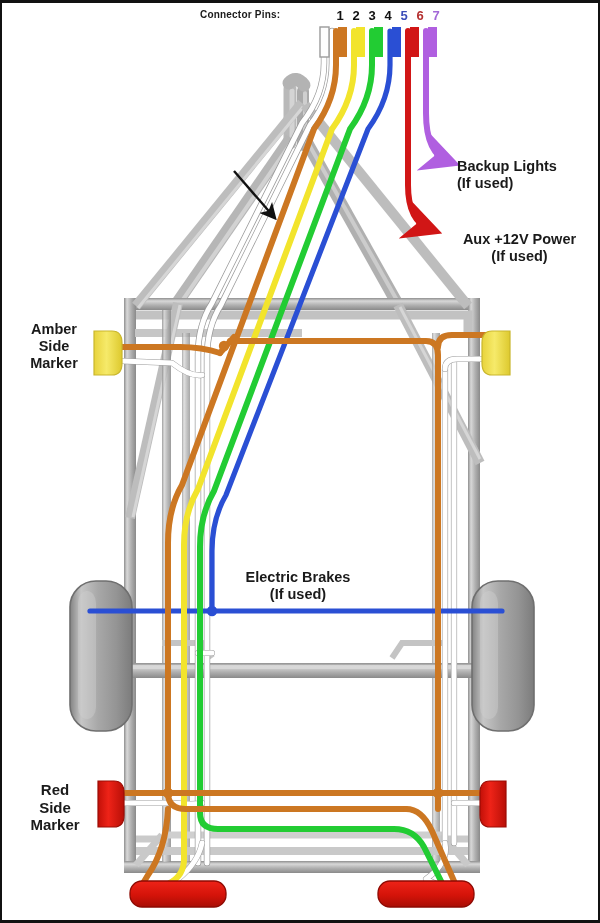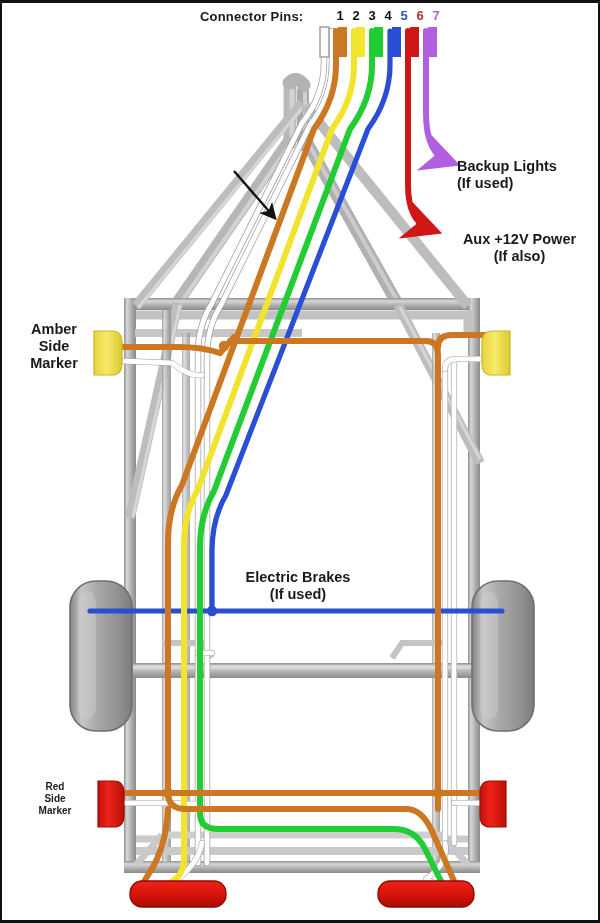--- a/index.html
+++ b/index.html
@@ -32,21 +32,21 @@
   }
   .lbl {
     position: absolute;
     color: #1a1a1a;
     font-weight: bold;
     line-height: 1.18;
     white-space: pre;
   }
   #connector-pins-label {
     left: 198px; top: 6px;
-    font-size: 13px;
+    font-size: 10px;
     letter-spacing: .2px;
   }
   #pin-numbers {
     position: absolute;
     left: 330px; top: 5px;
     font-size: 13px;
     font-weight: bold;
     letter-spacing: 0;
   }
   #pin-numbers span { display: inline-block; width: 16px; text-align: center; }
@@ -70,21 +70,21 @@
   }
   #amber-side-marker-label {
     left: 12px; top: 318px;
     width: 80px;
     font-size: 14.5px;
     text-align: center;
   }
   #red-side-marker-label {
     left: 22px; top: 778px;
     width: 62px;
-    font-size: 10px;
+    font-size: 15px;
     text-align: center;
   }
   #electric-brakes-label {
     left: 216px; top: 566px;
     width: 160px;
     font-size: 14.5px;
     text-align: center;
   }
   #brake-tail-lights-label {
     left: 200px; top: 888px;
@@ -316,21 +316,21 @@
 
   <div id="pin-numbers">
     <span style="color:#111111">1</span><span style="color:#111111">2</span><span style="color:#111111">3</span><span style="color:#111111">4</span><span style="color:#3b4db8">5</span><span style="color:#b43030">6</span><span style="color:#a368d8">7</span>
   </div>
 
 
   <div class="lbl" id="backup-lights-label">Backup Lights
 (If used)</div>
 
   <div class="lbl" id="aux-power-label">Aux +12V Power
-(If also)</div>
+(If used)</div>
 
   <div class="lbl" id="amber-side-marker-label">Amber
 Side
 Marker</div>
 
   <div class="lbl" id="red-side-marker-label">Red
 Side
 Marker</div>
 
   <div class="lbl" id="electric-brakes-label">Electric Brakes

